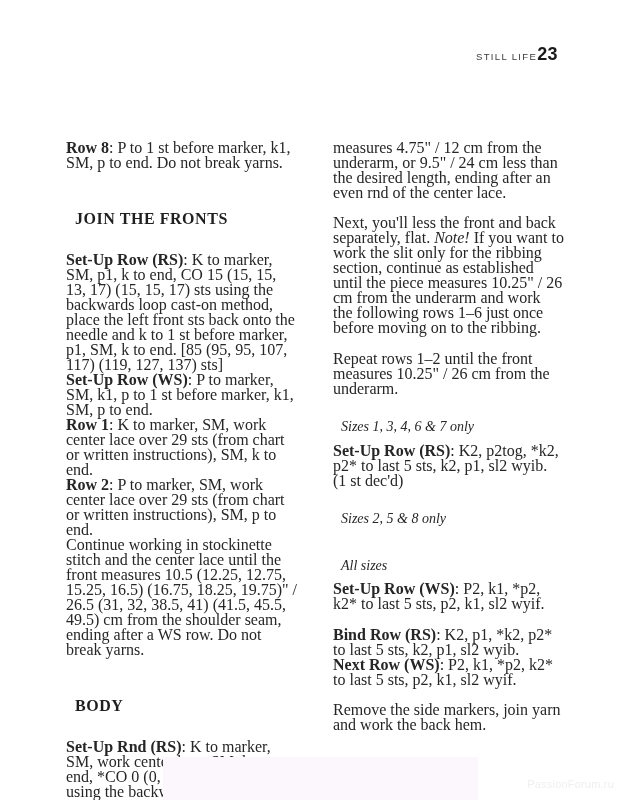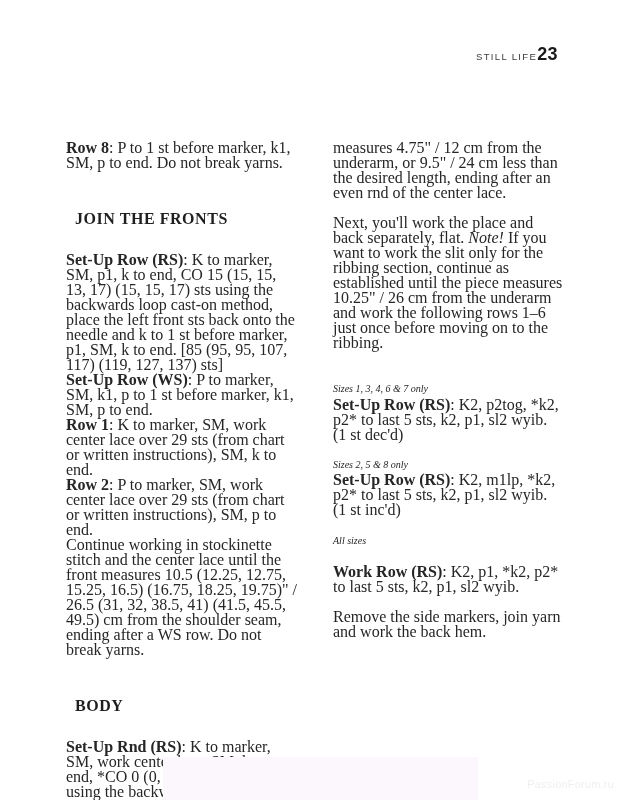--- a/index.html
+++ b/index.html
@@ -86,22 +86,22 @@
     font-family: "Liberation Serif", "DejaVu Serif", serif;
     font-size: 16px;
     font-weight: bold;
     letter-spacing: 0.55px;
     color: #1f1f1f;
     text-transform: uppercase;
   }
 
   
   .size-head {
-    margin: 0;
-    font-size: 10px;
+    margin: 8px;
+    font-size: 14px;
     line-height: 15.45px;
     font-style: italic;
     color: #262626;
   }
 
   
   .pink-block {
     position: absolute;
     left: 163px;
     top: 757px;
@@ -170,45 +170,47 @@
       <p class="para">Continue as established, working in stockinette stitch and the center lace in the rnd until the piece</p>
 
     </div>
 
     <div class="col">
 
       <p class="para">measures 4.75" / 12 cm from the underarm, or 9.5" / 24 cm less than the desired length, ending after an even rnd of the center lace.</p>
 
       <div class="gap-md"></div>
 
-      <p class="para"><span>Next, you'll work the place and back separately, flat.</span> <i class="note">Note!</i><span> If you want to work the slit only for the ribbing section, continue as established until the piece measures 10.25" / 26 cm from the underarm and work the following rows 1–6 just once before moving on to the ribbing.</span></p>
-
-      <div class="gap-md"></div>
-
-
-
+      <p class="para"><span>Next, you'll less the front and back separately, flat.</span> <i class="note">Note!</i><span> If you want to work the slit only for the ribbing section, continue as established until the piece measures 10.25" / 26 cm from the underarm and work the following rows 1–6 just once before moving on to the ribbing.</span></p>
+
+      <div class="gap-md"></div>
+
+
+
+      <p class="para">Repeat rows 1–2 until the front measures 10.25" / 26 cm from the underarm.</p>
 
       <div class="gap-md"></div>
 
       <p class="size-head">Sizes 1, 3, 4, 6 &amp; 7 only</p>
       <p class="para"><b class="run-in">Set-Up Row (RS)</b><span>: K2, p2tog, *k2, p2* to last 5 sts, k2, p1, sl2 wyib. (1 st dec'd)</span></p>
 
       <div class="gap-md"></div>
 
       <p class="size-head">Sizes 2, 5 &amp; 8 only</p>
-      <p class="para"><b class="run-in">Set-Up Row (RS)</b><span>: K2, m1lp, *k2, p2* to last 5 sts, k2, p1, sl2 wyib. (1 st inc'd)</span></p>
 
       <div class="gap-md"></div>
 
       <p class="size-head">All sizes</p>
-
-      <div class="gap-md"></div>
-
-      <p class="para"><b class="run-in">Work Row (RS)</b><span>: K2, p1, *k2, p2* to last 5 sts, k2, p1, sl2 wyib.</span></p>
-
+      <p class="para"><b class="run-in">Set-Up Row (WS)</b><span>: P2, k1, *p2, k2* to last 5 sts, p2, k1, sl2 wyif.</span></p>
+
+      <div class="gap-md"></div>
+
+      <p class="para"><b class="run-in">Bind Row (RS)</b><span>: K2, p1, *k2, p2* to last 5 sts, k2, p1, sl2 wyib.</span></p>
+
+      <p class="para"><b class="run-in">Next Row (WS)</b><span>: P2, k1, *p2, k2* to last 5 sts, p2, k1, sl2 wyif.</span></p>
 
 
       <div class="gap-md"></div>
 
       <p class="para">Remove the side markers, join yarn and work the back hem.</p>
 
     </div>
   </div>
 
   <div class="pink-block"></div>

